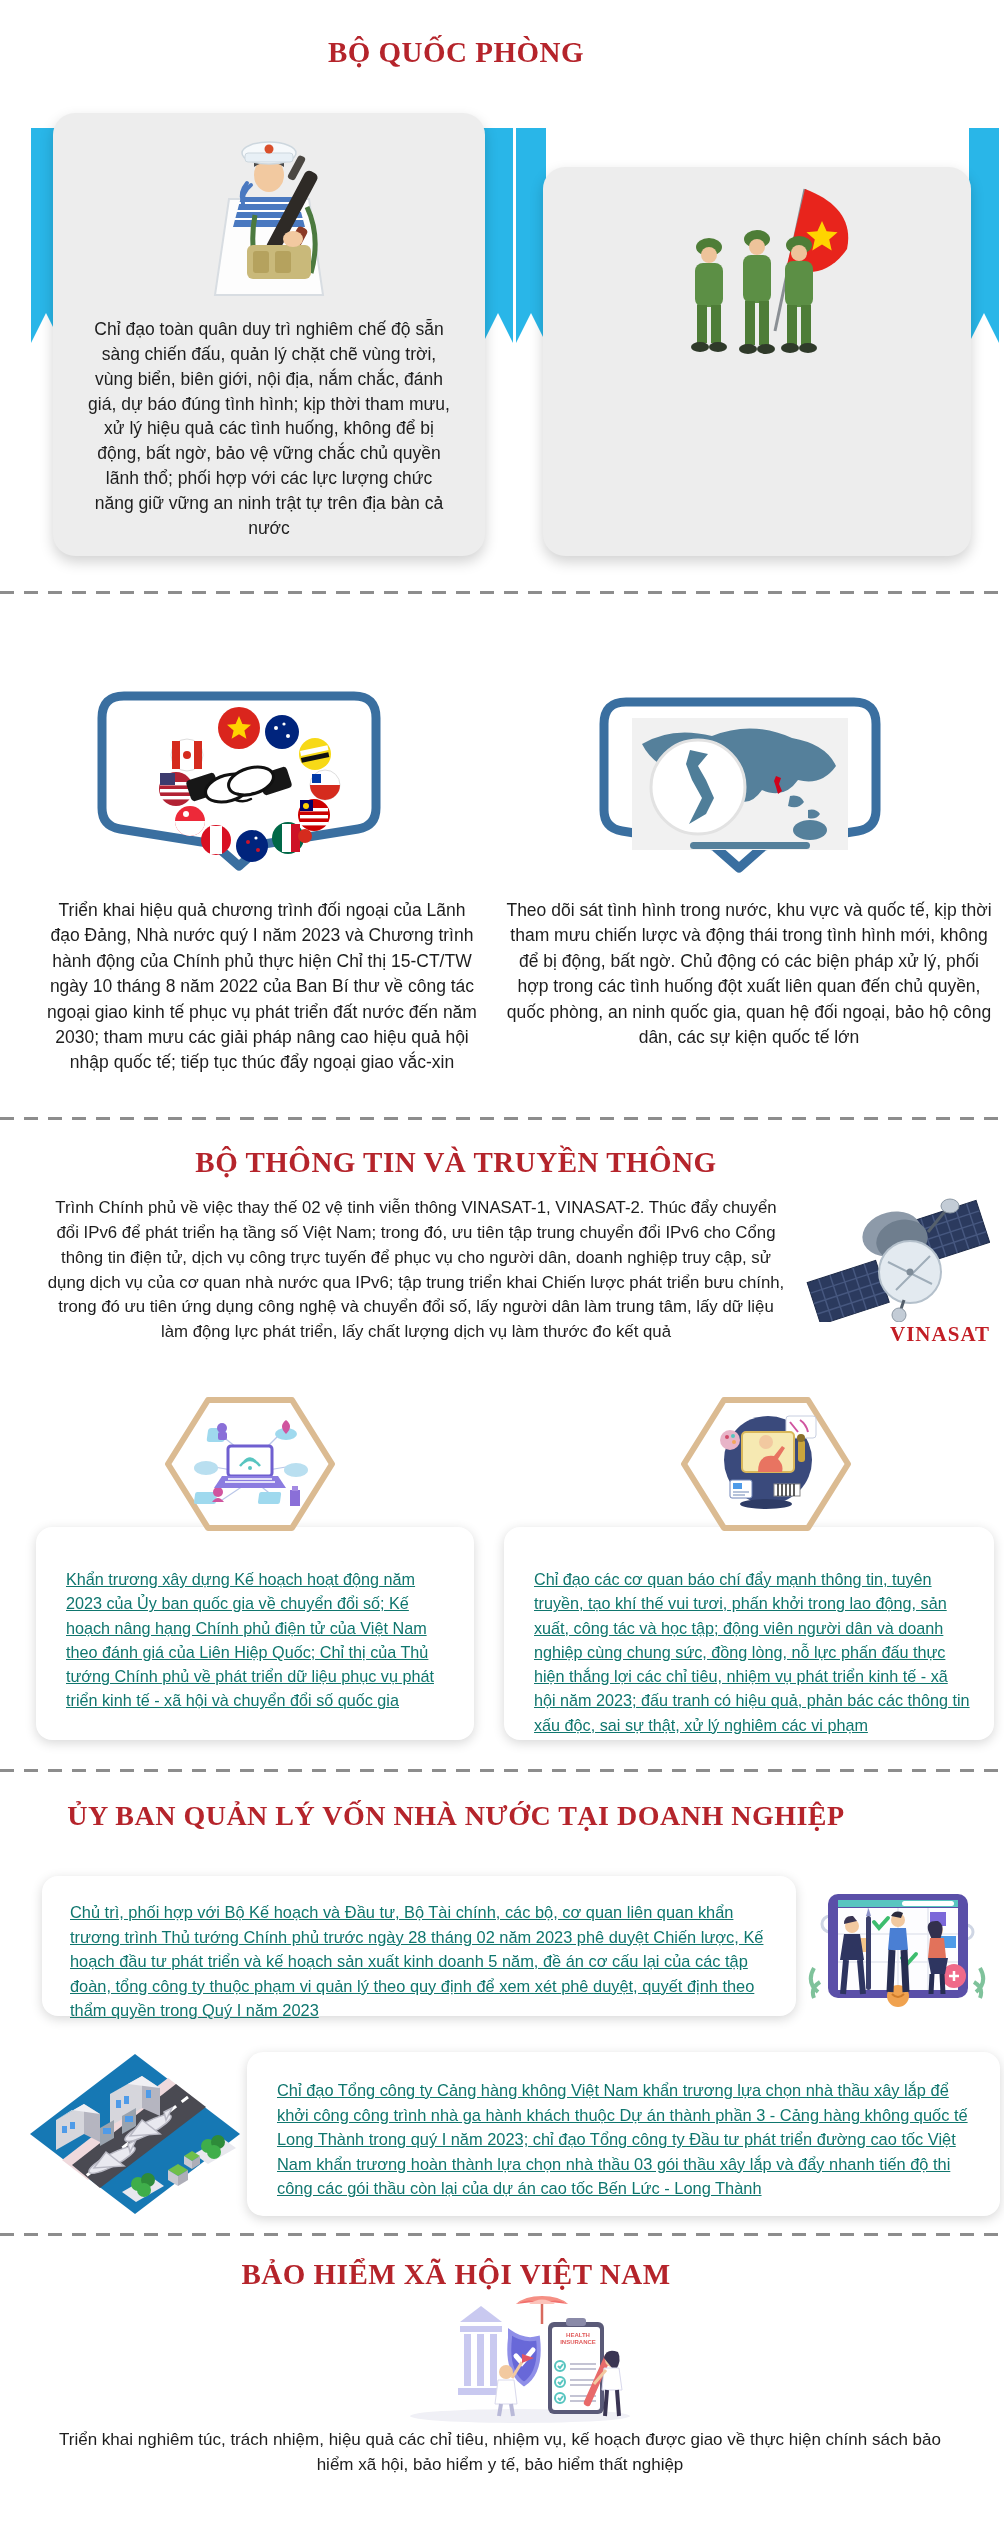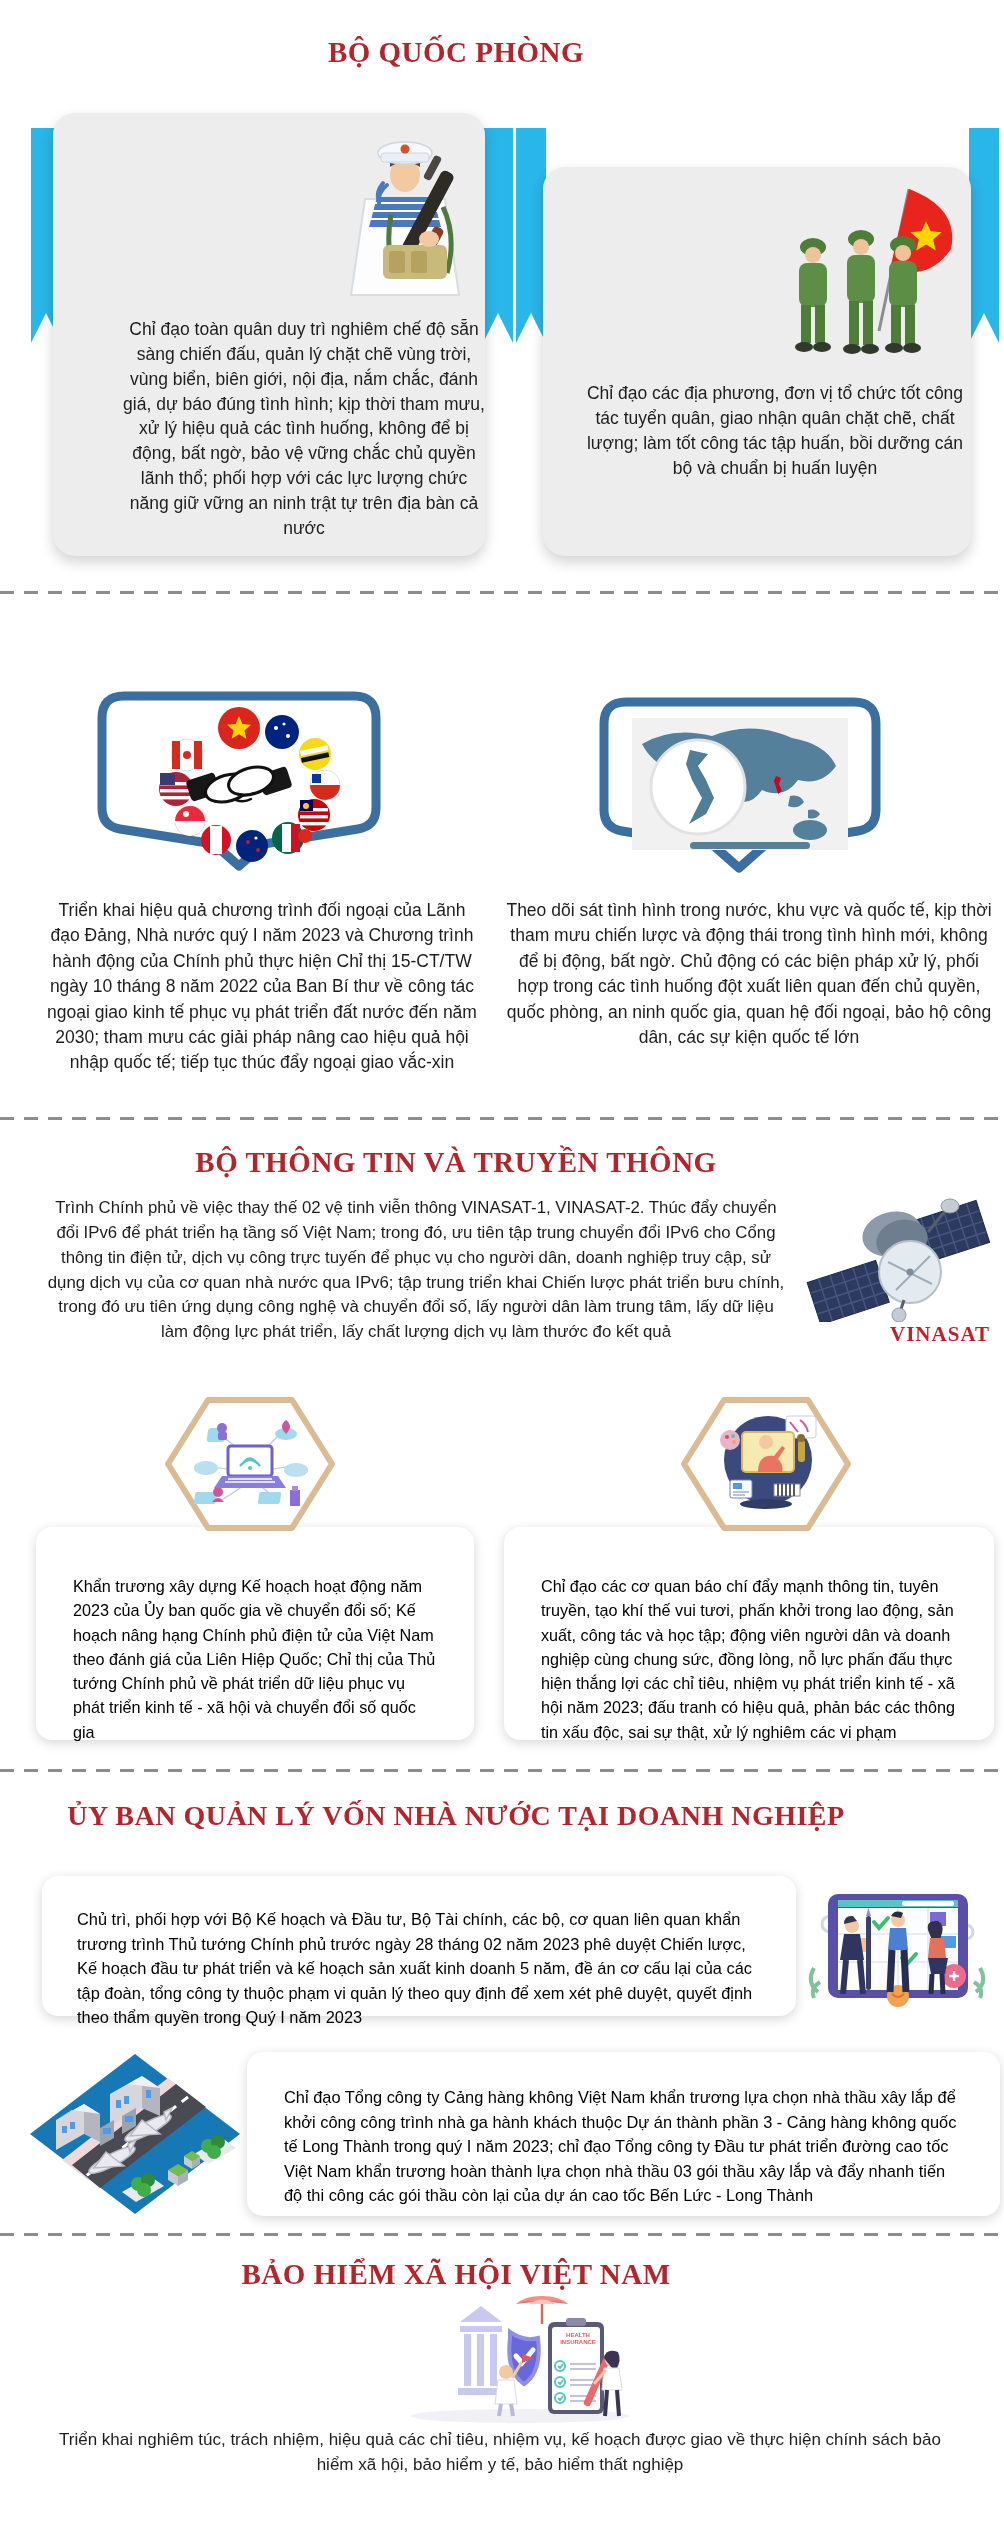--- a/index.html
+++ b/index.html
@@ -6,26 +6,26 @@
   .page{position:relative;width:1004px;height:2527px;margin:0 auto;background:#fff;
         font-family:"Liberation Sans",sans-serif;color:#222;overflow:hidden;}
   .sec-title{position:absolute;left:0;width:912px;text-align:center;margin:0;
              font-family:"Liberation Serif",serif;font-weight:700;font-size:29px;
              color:#b5242b;letter-spacing:.5px;}
   .divider{position:absolute;left:0;width:1004px;height:3px;
            background-image:repeating-linear-gradient(90deg,#8d8d8d 0 14px,transparent 14px 24px);}
   .ribbon{position:absolute;width:30px;height:215px;background:#29b6e8;
           clip-path:polygon(0 0,100% 0,100% 100%,50% 86%,0 100%);z-index:1;}
   .card{position:absolute;background:#ededed;border-radius:22px;z-index:2;
-        box-shadow:0 6px 14px rgba(0,0,0,.18);display:flex;flex-direction:column;align-items:flex-end;}
+        box-shadow:0 6px 14px rgba(0,0,0,.18);display:flex;flex-direction:column;align-items:center;}
   .card-text{font-size:17.5px;line-height:1.42;text-align:center;color:#1d1d1d;}
   .para{position:absolute;font-size:17.5px;line-height:1.45;color:#1d1d1d;margin:0;text-align:center;}
   .white-box{position:absolute;background:#fff;border-radius:16px;
              box-shadow:0 3px 12px rgba(0,0,0,.16);z-index:2;}
-  .white-box p{margin:11px;font-size:16.2px;line-height:1.5;color:#000000;}
+  .white-box p{margin:4px;font-size:16.2px;line-height:1.5;color:#0f766e;text-decoration:underline;}
   .illus{position:absolute;}
   .vinasat-label{position:absolute;font-family:"Liberation Serif",serif;font-weight:700;
                  font-size:21px;color:#c21e25;letter-spacing:1px;}
   .hi-label{position:absolute;font-size:6px;font-weight:700;color:#e05a5a;line-height:1.1;
             text-align:center;width:52px;}
 </style>
 </head>
 <body>
 
 <div class="page">
@@ -88,21 +88,20 @@
       <g>
         <ellipse cx="152" cy="64" rx="13" ry="9" fill="#4e7d37"></ellipse>
         <circle cx="152" cy="72" r="8" fill="#eec39a"></circle>
         <rect x="138" y="80" width="28" height="46" rx="8" fill="#5c8f45"></rect>
         <rect x="140" y="124" width="10" height="40" fill="#4e7d37"></rect>
         <rect x="154" y="124" width="10" height="40" fill="#4e7d37"></rect>
         <ellipse cx="143" cy="167" rx="9" ry="5" fill="#2f3a2a"></ellipse>
         <ellipse cx="161" cy="167" rx="9" ry="5" fill="#2f3a2a"></ellipse>
       </g>
     </svg>
-    <div class="card-text" style="width:392px;margin-top:10px">Chỉ đạo các địa phương, đơn vị tổ chức tốt công tác tuyển quân, giao nhận quân chặt chẽ, chất lượng; làm tốt công tác tập huấn, bồi dưỡng cán bộ và chuẩn bị huấn luyện</div>
   </div>
 
   <div class="divider" style="top:591px"></div>
 
 
   <svg class="illus" style="left:92px;top:686px" width="294" height="202" viewBox="0 0 294 202">
     <path d="M32 10 H262 Q284 10 284 32 V122 Q284 140 266 143 L172 158 L147 180 L122 158 L28 143 Q10 140 10 122 V32 Q10 10 32 10 Z" fill="#fff" stroke="#3a6fa0" stroke-width="9" stroke-linejoin="round"></path>
     <circle cx="190" cy="46" r="17" fill="#00247d"></circle>
       <circle cx="184" cy="42" r="2" fill="#fff"></circle>
       <circle cx="196" cy="50" r="2" fill="#fff"></circle>

